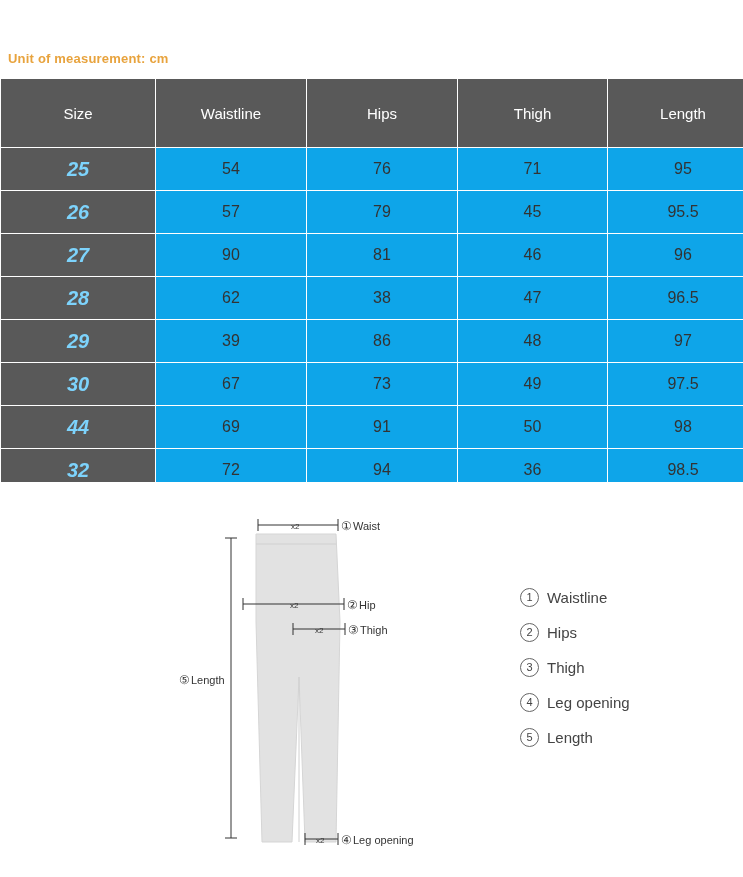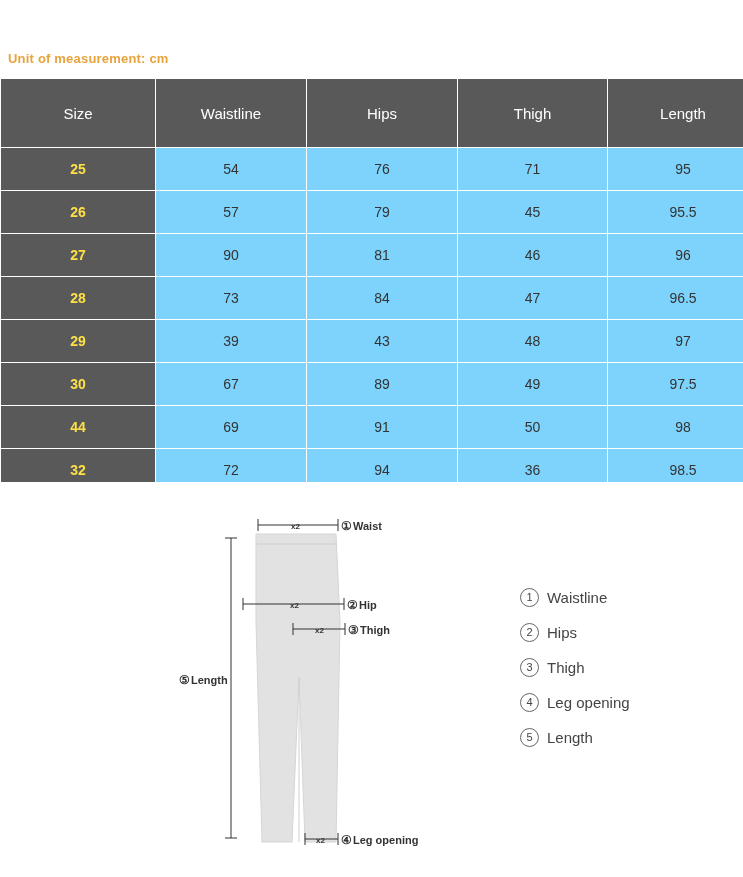--- a/index.html
+++ b/index.html
@@ -53,40 +53,40 @@
     font-weight: normal;
   }
   .size-table thead th.col-size { width: 152px; }
   .size-table thead th.col-waist { width: 148px; }
   .size-table thead th.col-hips { width: 148px; }
   .size-table thead th.col-thigh { width: 147px; }
   .size-table thead th.col-length { width: 148px; }
 
   .size-table tbody td {
     height: 40px;
-    font-size: 14px;
-    background: #7dd3fc;
+    font-size: 16px;
+    background: #0ea5e9;
     color: #333333;
   }
   .size-table tbody td.sizecell {
     background: #595959;
-    color: #fde047;
-    font-size: 14px;
+    color: #7dd3fc;
+    font-size: 20px;
     font-weight: bold;
+    font-style: italic;
   }
 
   
   .diagram {
     position: absolute;
     left: 0;
     top: 482px;
     width: 743px;
     height: 395px;
     background: #ffffff;
-    font-weight: bold;
   }
   .diagram svg {
     display: block;
   }
 
   
   .legend {
     position: absolute;
     left: 520px;
     top: 580px;
@@ -148,36 +148,36 @@
       </tr>
       <tr>
         <td class="sizecell">27</td>
         <td>90</td>
         <td>81</td>
         <td>46</td>
         <td>96</td>
       </tr>
       <tr>
         <td class="sizecell">28</td>
-        <td>73</td>
-        <td>84</td>
+        <td>62</td>
+        <td>38</td>
         <td>47</td>
         <td>96.5</td>
       </tr>
       <tr>
         <td class="sizecell">29</td>
         <td>39</td>
-        <td>43</td>
+        <td>86</td>
         <td>48</td>
         <td>97</td>
       </tr>
       <tr>
         <td class="sizecell">30</td>
         <td>67</td>
-        <td>89</td>
+        <td>73</td>
         <td>49</td>
         <td>97.5</td>
       </tr>
       <tr>
         <td class="sizecell">44</td>
         <td>69</td>
         <td>91</td>
         <td>50</td>
         <td>98</td>
       </tr>

